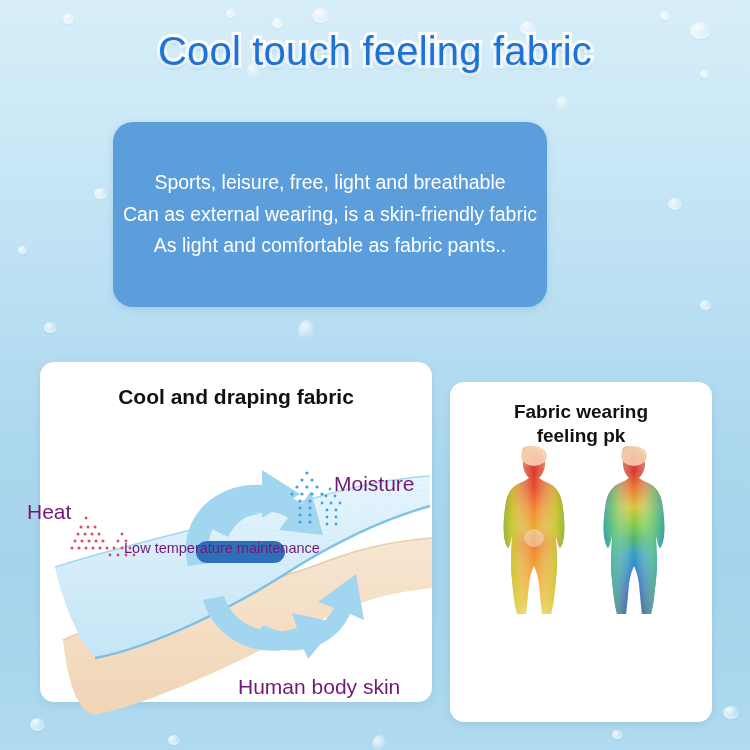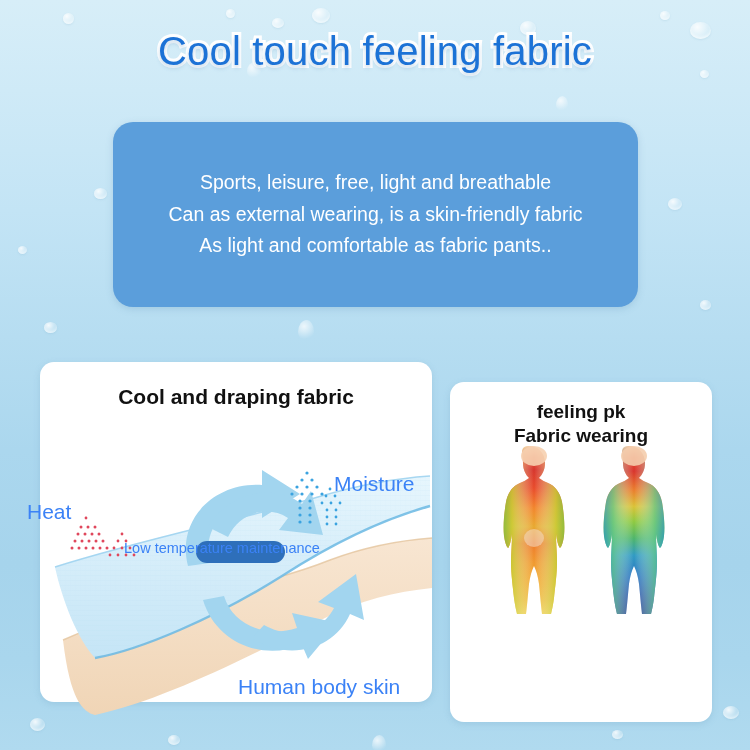--- a/index.html
+++ b/index.html
@@ -46,21 +46,21 @@
     -webkit-text-stroke:6px #ffffff;
     paint-order:stroke fill;
     text-shadow:0 3px 4px rgba(120,165,200,.45);
     white-space:nowrap;
   }
 
   
   .intro {
     position:absolute;
     left:113px; top:122px;
-    width:525px; height:185px;
+    width:434px; height:185px;
     background:#5b9edb;
     border-radius:20px;
     box-shadow:0 2px 7px rgba(90,140,180,.25);
     display:flex;
     flex-direction:column;
     align-items:center;
     justify-content:center;
     gap:8px;
     padding:6px 10px;
   }
@@ -88,21 +88,21 @@
     font-weight:bold;
     color:#111111;
   }
   #card-left .card-title  { font-size:21px; margin-top:23px; }
   #card-right .card-title { font-size:19px; margin-top:18px; line-height:1.24; }
 
   
   .fabric-scene { position:absolute; inset:0; }
   .fabric-scene svg { position:absolute; left:0; top:0; }
 
-  .lbl { position:absolute; color:#3b82f6; white-space:nowrap; }
+  .lbl { position:absolute; color:#701a75; white-space:nowrap; }
   .lbl-heat     { left:27px;  top:500px; font-size:21px; }
   .lbl-moist    { left:334px; top:472px; font-size:21px; }
   .lbl-skin     { left:238px; top:675px; font-size:21px; }
   .lbl-lowtemp  { left:124px; top:540px; font-size:14.5px; z-index:6; }
   .pill-lowtemp {
     position:absolute; left:196px; top:541px;
     width:89px; height:22px; border-radius:11px;
     background:#2e6fba; z-index:5;
   }
 
@@ -271,22 +271,22 @@
 
   <div class="pill-lowtemp"></div>
   <div class="lbl lbl-heat">Heat</div>
   <div class="lbl lbl-moist">Moisture</div>
   <div class="lbl lbl-lowtemp">Low temperature maintenance</div>
   <div class="lbl lbl-skin">Human body skin</div>
 </div>
 
 <div class="card" id="card-right">
   <div class="card-title">
+    <div>Fabric wearing</div>
     <div>feeling pk</div>
-    <div>Fabric wearing</div>
   </div>
 
   <div class="bodies">
     <svg width="262" height="175" viewBox="0 0 262 175">
       <defs>
         <linearGradient id="hotBody" x1="0.5" y1="0" x2="0.5" y2="1">
           <stop offset="0%" stop-color="#f6c9a6"></stop>
           <stop offset="7%" stop-color="#e8523a"></stop>
           <stop offset="14%" stop-color="#d6352c"></stop>
           <stop offset="25%" stop-color="#e84b2a"></stop>

